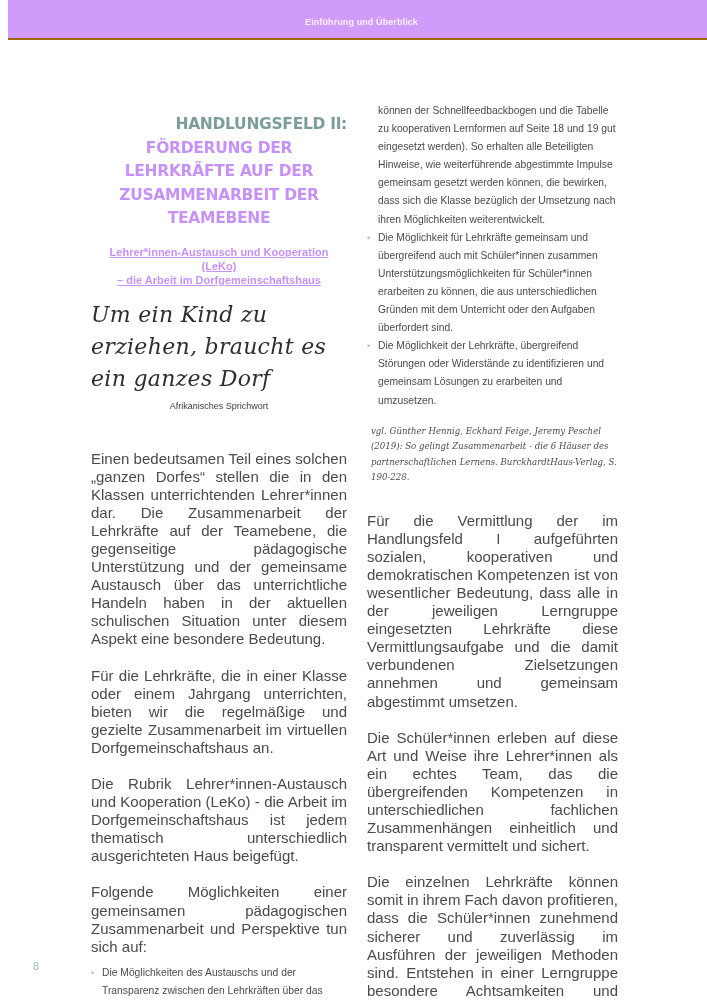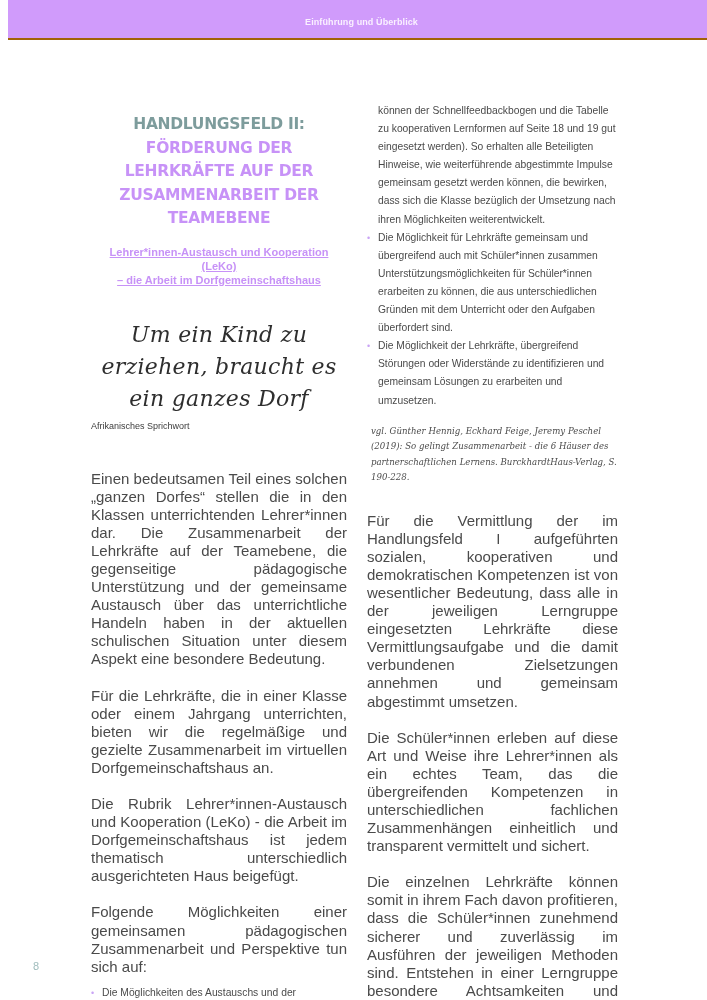--- a/index.html
+++ b/index.html
@@ -19,33 +19,33 @@
     font-size:9px; font-weight:bold; color:#faf0ff; letter-spacing:0.1px;
   }
   .col-left { position:absolute; left:91px; top:110px; width:256px; }
   .col-right { position:absolute; left:367px; top:102px; width:251px; }
 
   .heading {
     text-align:center; font-family:"DejaVu Sans", sans-serif; font-weight:bold;
     font-size:15.5px; line-height:23.5px; letter-spacing:-0.3px;
     margin:3px 0 0 0;
   }
-  .heading .h-gray { color:#7d9c9c; display:block; }
+  .heading .h-gray { color:#7d9c9c; display:block;text-align:right; }
   .heading .h-purple { color:#c792f7; display:block; }
   .subheading {
     text-align:center; font-size:11px; font-weight:bold; color:#c792f7;
     line-height:14px; margin-top:14px;text-decoration:underline;
   }
   .quote {
-    margin-top:32px; text-align:center;
+    margin-top:12px; text-align:left;
     font-family:"DejaVu Serif", serif; font-style:italic;
     font-size:22px; line-height:32px; color:#2e2e2e; letter-spacing:0.3px;
   }
   .quote-src {
-    text-align:left; font-size:9px; color:#3c3c3c; margin-top:6px;
+    text-align:center; font-size:9px; color:#3c3c3c; margin-top:6px;
   }
   p.body {
     margin:0; font-size:15px; line-height:18.1px; text-align:justify;
     color:#4a4a4a;
   }
   .p1 { margin-top:39px !important; }
   .gap { height:18px; }
   ul.bullets { list-style:none; margin:0; padding:0; }
   ul.bullets li {
     position:relative; padding-left:11px;

